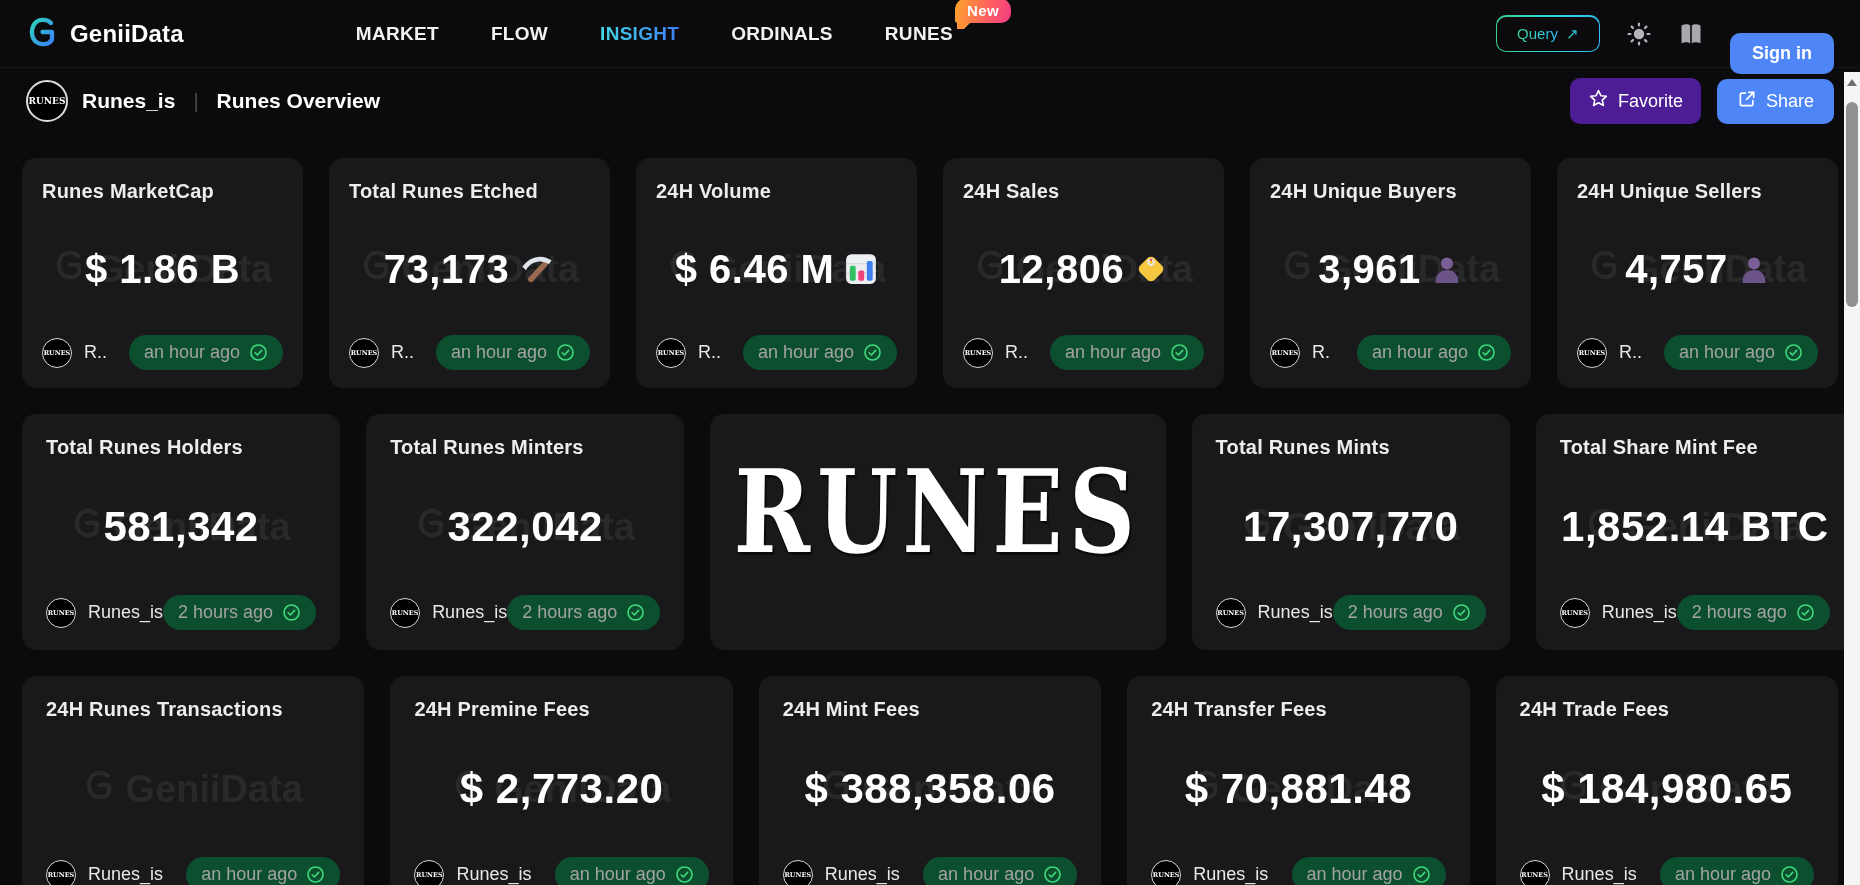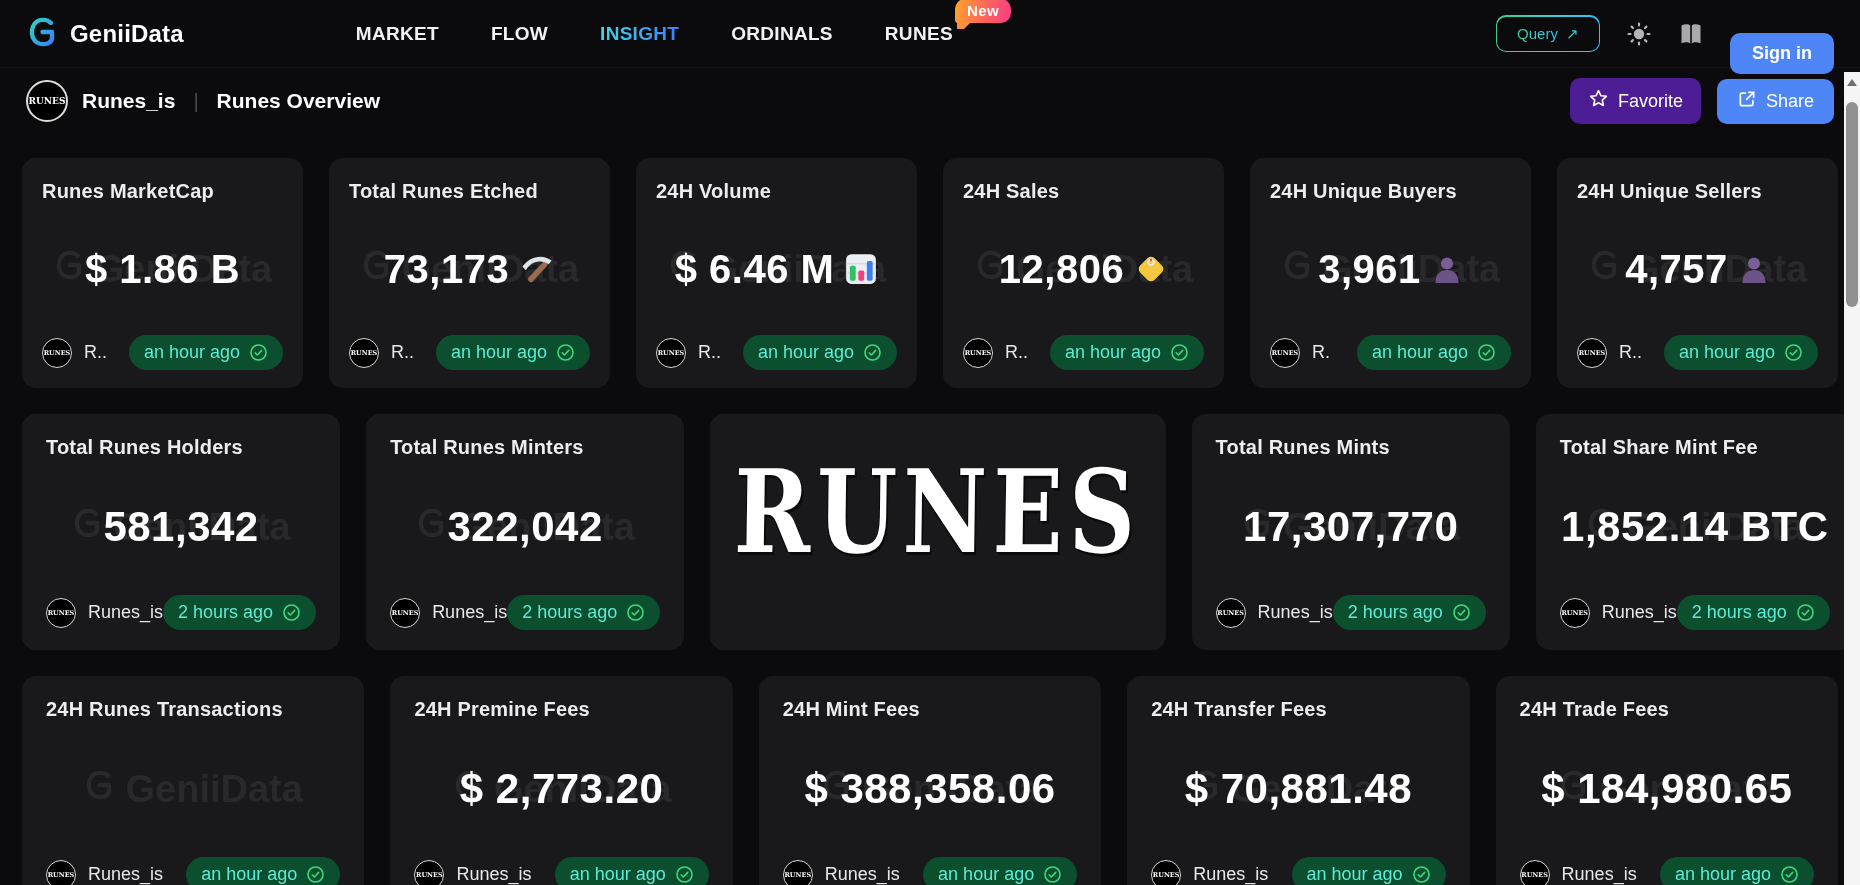--- a/index.html
+++ b/index.html
@@ -40,21 +40,21 @@
   .cards.six .card { height:230px; padding:22px 20px 18px; }
   .card-title { font-size:20px; font-weight:600; color:#ededef; letter-spacing:.2px; }
   .card-mid { flex:1; position:relative; display:flex; align-items:center; justify-content:center; }
   .watermark { position:absolute; display:flex; align-items:center; gap:8px; color:#29292b; font-size:38px; font-weight:700; white-space:nowrap; user-select:none; }
   .card-value { position:relative; display:flex; align-items:center; gap:10px; font-size:42px; font-weight:700; color:#fff; letter-spacing:.5px; white-space:nowrap; }
   .cards.six .card-value { font-size:40px; }
   .value-icon { display:flex; }
   .card-foot { display:flex; align-items:center; }
   .foot-avatar { width:30px; height:30px; border-radius:50%; background:#000; border:1.5px solid #d8d8d8; display:flex; align-items:center; justify-content:center; font-family:"DejaVu Serif", serif; font-weight:700; font-size:6.5px; color:#fff; flex:none; }
   .foot-name { margin-left:12px; font-size:18px; font-weight:500; color:#e8e8ea; white-space:nowrap; overflow:hidden; }
-  .time-pill { margin-left:auto; display:flex; align-items:center; gap:9px; background:#0c4f2e; color:#5eead4; font-size:18px; padding:7px 15px; border-radius:999px; white-space:nowrap; }
+  .time-pill { margin-left:auto; display:flex; align-items:center; gap:9px; background:#0c4f2e; color:#a3a3a3; font-size:18px; padding:7px 15px; border-radius:999px; white-space:nowrap; }
   .logo-card { justify-content:flex-start; align-items:center; padding-top:44px; }
   .runes-logotype { font-family:"DejaVu Serif", serif; font-weight:700; font-size:92px; letter-spacing:6px; color:#fff; transform:scaleY(1.25) skewX(-1deg); text-shadow:2px 2px 0 #0b0b0d, -1px 1px 0 #0b0b0d; }
 
   
   .scrollbar { position:absolute; top:72px; right:0; bottom:0; width:16px; background:#f5f5f5; }
   .scroll-arrow-up { height:18px; display:flex; align-items:center; justify-content:center; cursor:pointer; }
   .scroll-arrow-up::after { content:""; border:5px solid transparent; border-bottom:7px solid #6f6f6f; margin-bottom:3px; }
   .scroll-thumb { position:absolute; top:30px; left:2px; width:12px; height:205px; background:#919191; border-radius:7px; cursor:pointer; }
 </style>
 </head>

